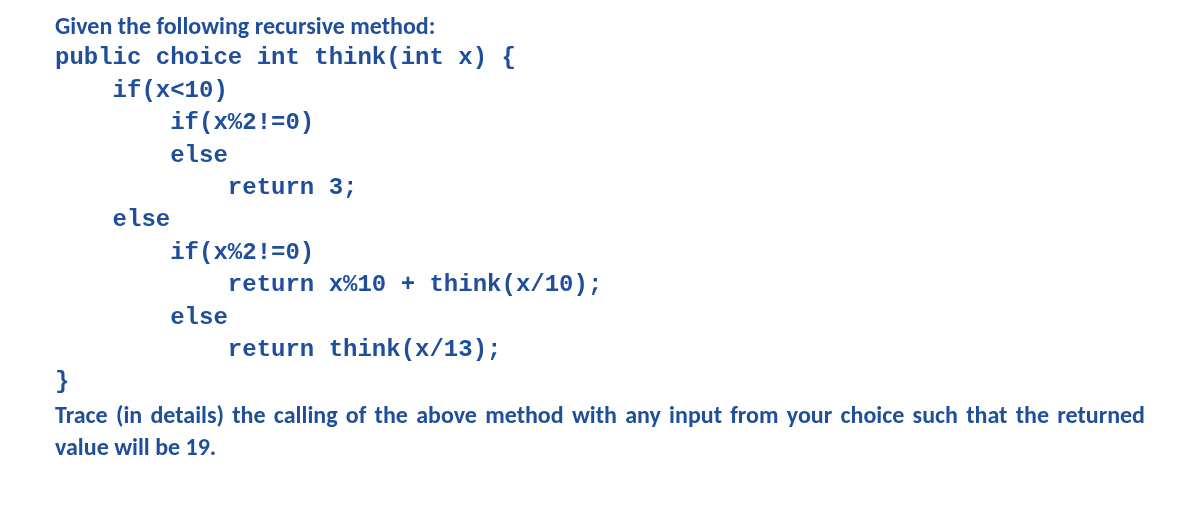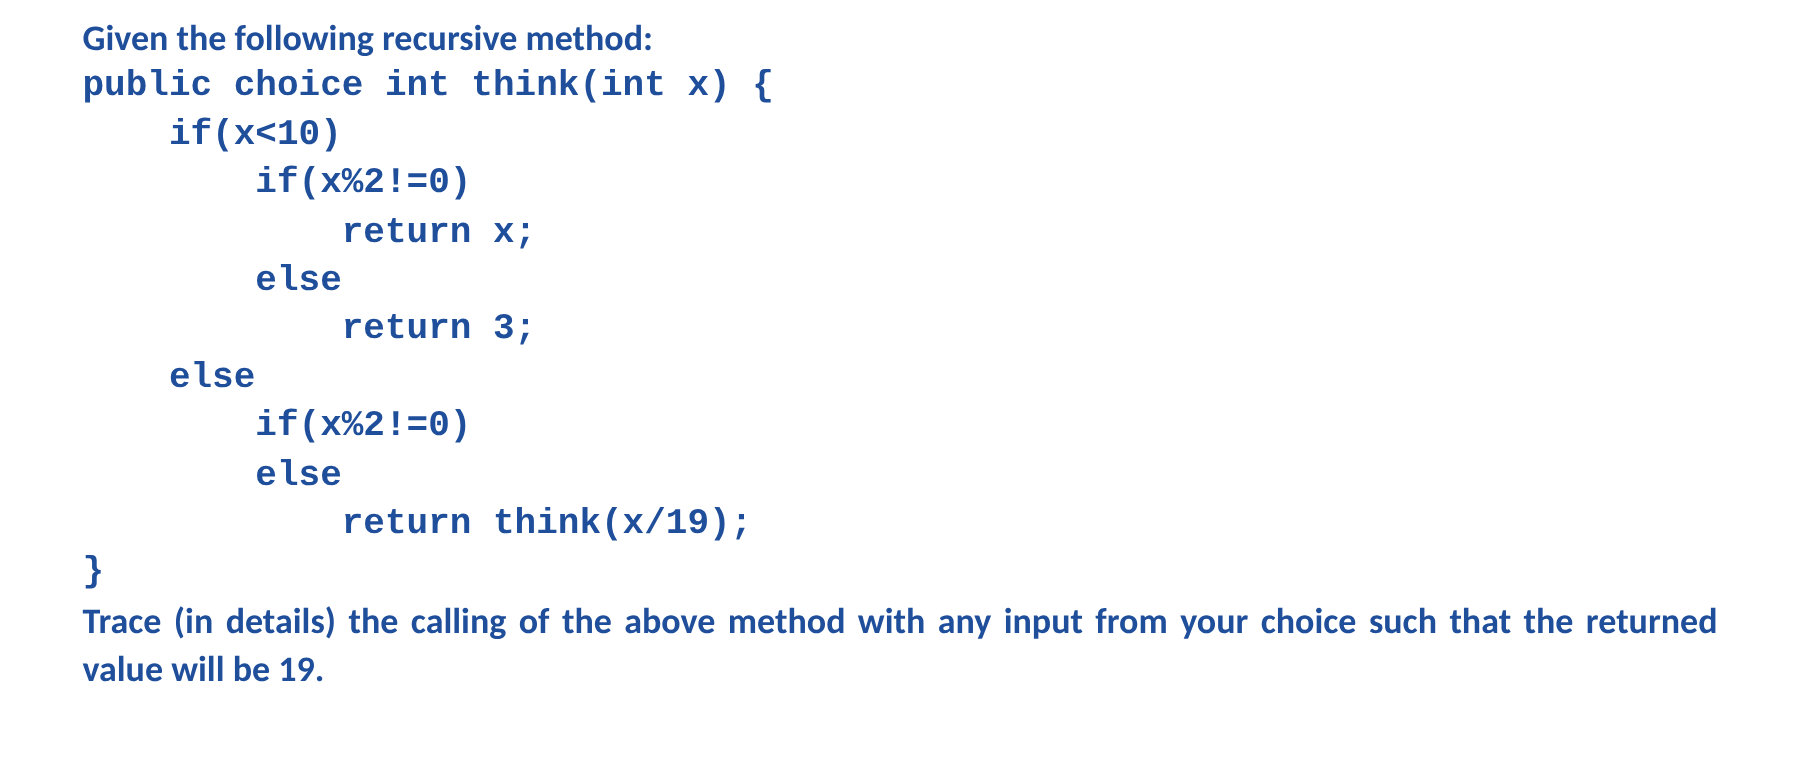--- a/index.html
+++ b/index.html
@@ -32,23 +32,23 @@
   </style>
 </head>
 <body>
 
 <div class="prose">Given the following recursive method:</div>
 
 <div>
   <div class="code">public choice int think(int x) {</div>
   <div class="code">    if(x&lt;10)</div>
   <div class="code">        if(x%2!=0)</div>
-  <div class="code">            return x;</div>
   <div class="code">        else</div>
   <div class="code">            return 3;</div>
   <div class="code">    else</div>
   <div class="code">        if(x%2!=0)</div>
+  <div class="code">            return x%10 + think(x/10);</div>
   <div class="code">        else</div>
-  <div class="code">            return think(x/19);</div>
+  <div class="code">            return think(x/13);</div>
   <div class="code">}</div>
 </div>
 
 <div class="prose trace-prompt">Trace (in details) the calling of the above method with any input from your choice such that the returned value will be 19.</div>
 
 </body></html>

